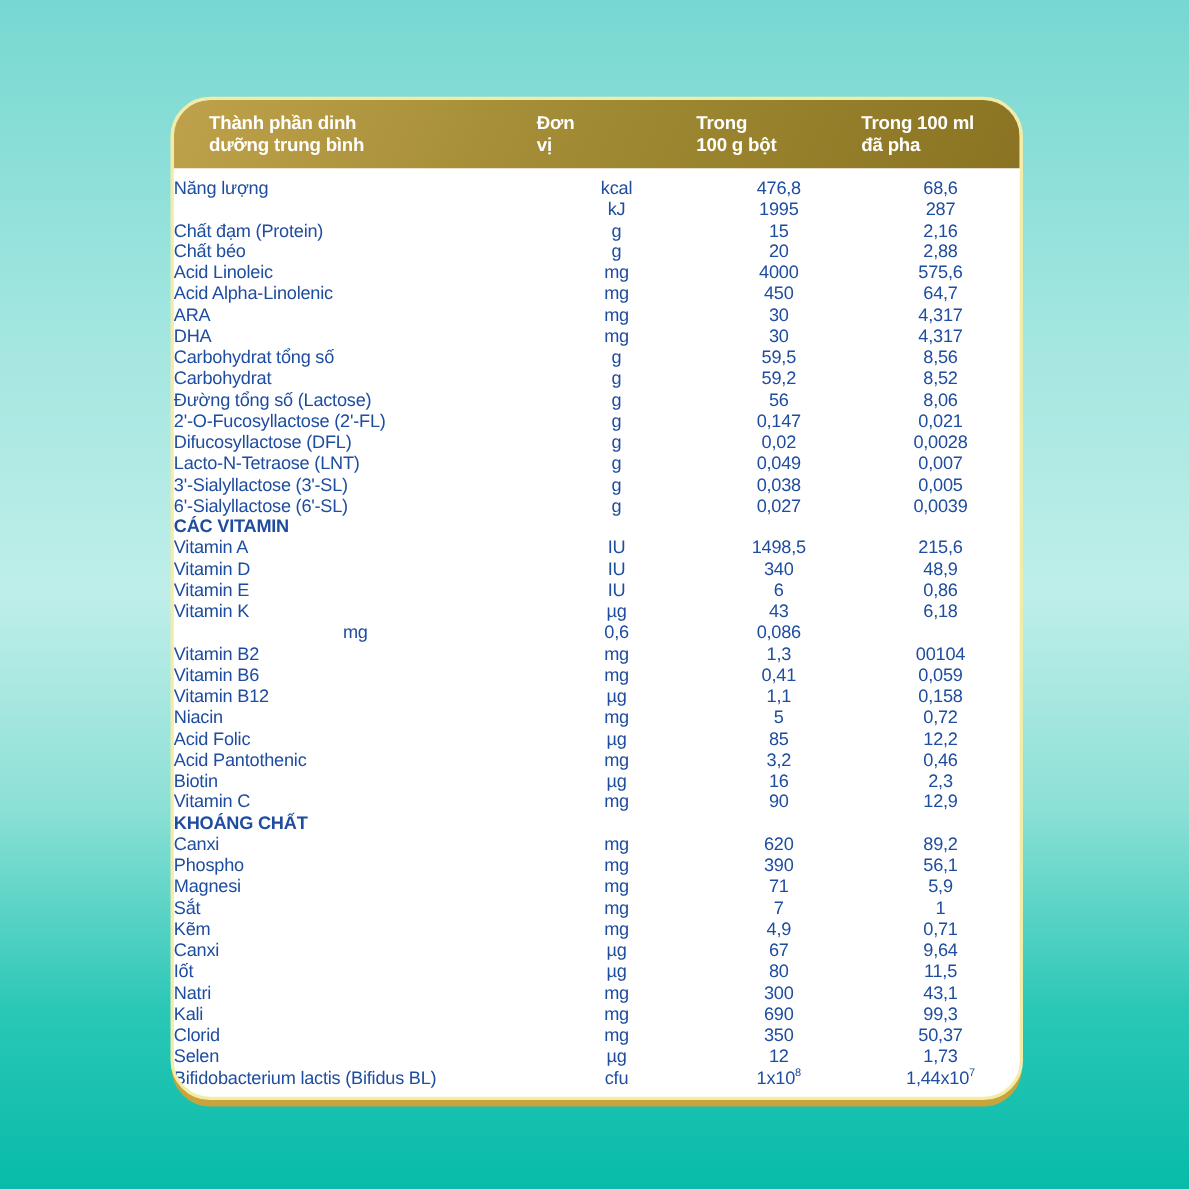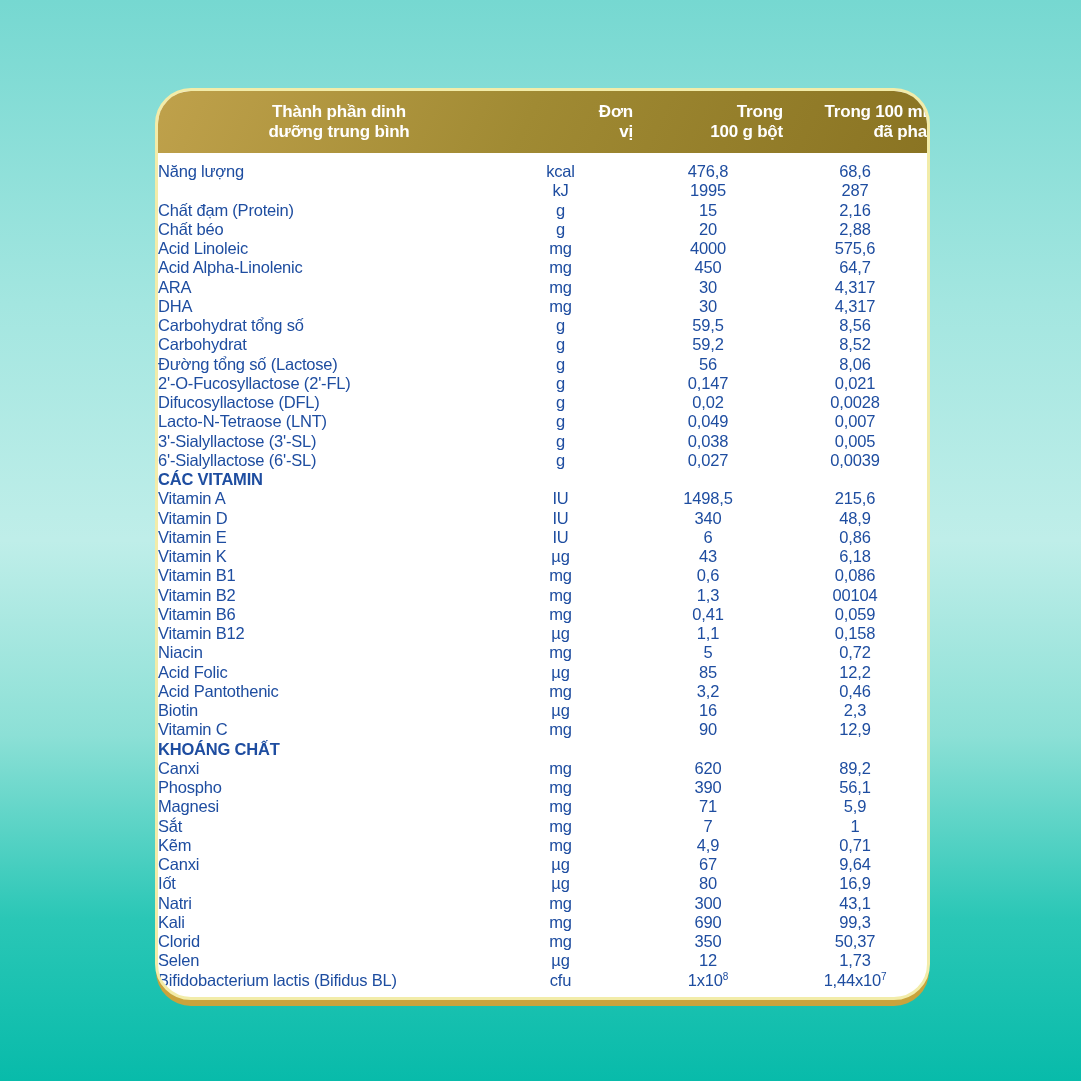--- a/index.html
+++ b/index.html
@@ -38,22 +38,22 @@
     border-radius:30px 30px 0 0;
     display:grid;
     grid-template-columns:330px 145px 150px 1fr;
     align-items:center;
     color:var(--header-text);
     font-weight:bold;
     font-size:17px;
     line-height:20px;
     letter-spacing:-0.2px;
   }
-  .th{text-align:right;}
-  .th.first{text-align:center;padding-left:32px;}
+  .th{text-align:left;}
+  .th.first{text-align:left;padding-left:32px;}
   .th span{display:block;}
   .tbody{
     padding-top:9px;
     color:var(--body-text);
     font-size:16.5px;
     letter-spacing:-0.2px;
   }
   .row{
     display:grid;
     grid-template-columns:330px 145px 150px 1fr;
@@ -210,21 +210,20 @@
           <div class="cell num">6</div>
           <div class="cell num">0,86</div>
         </div>
         <div class="row">
           <div class="cell name">Vitamin K</div>
           <div class="cell unit">µg</div>
           <div class="cell num">43</div>
           <div class="cell num">6,18</div>
         </div>
         <div class="row">
-          <div class="cell name">Vitamin B1</div>
           <div class="cell unit">mg</div>
           <div class="cell num">0,6</div>
           <div class="cell num">0,086</div>
         </div>
         <div class="row">
           <div class="cell name">Vitamin B2</div>
           <div class="cell unit">mg</div>
           <div class="cell num">1,3</div>
           <div class="cell num">00104</div>
         </div>
@@ -306,21 +305,21 @@
         <div class="row">
           <div class="cell name">Canxi</div>
           <div class="cell unit">µg</div>
           <div class="cell num">67</div>
           <div class="cell num">9,64</div>
         </div>
         <div class="row">
           <div class="cell name">Iốt</div>
           <div class="cell unit">µg</div>
           <div class="cell num">80</div>
-          <div class="cell num">16,9</div>
+          <div class="cell num">11,5</div>
         </div>
         <div class="row">
           <div class="cell name">Natri</div>
           <div class="cell unit">mg</div>
           <div class="cell num">300</div>
           <div class="cell num">43,1</div>
         </div>
         <div class="row">
           <div class="cell name">Kali</div>
           <div class="cell unit">mg</div>

